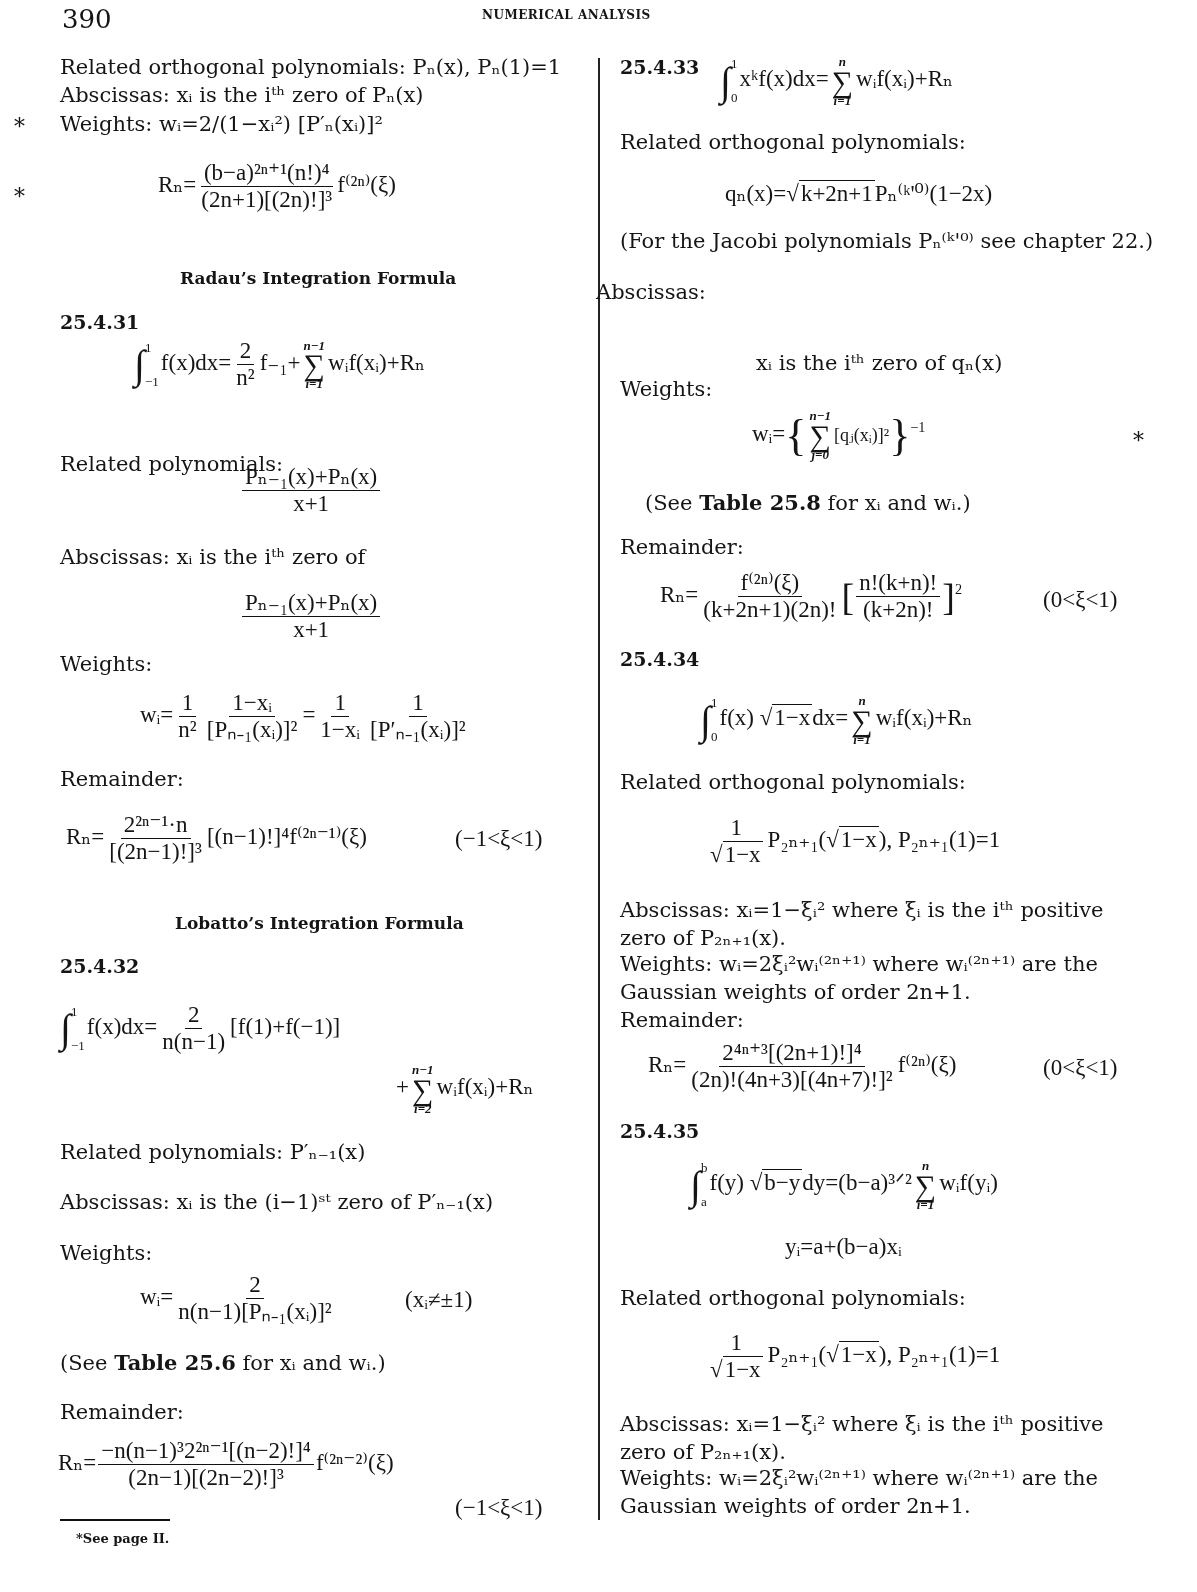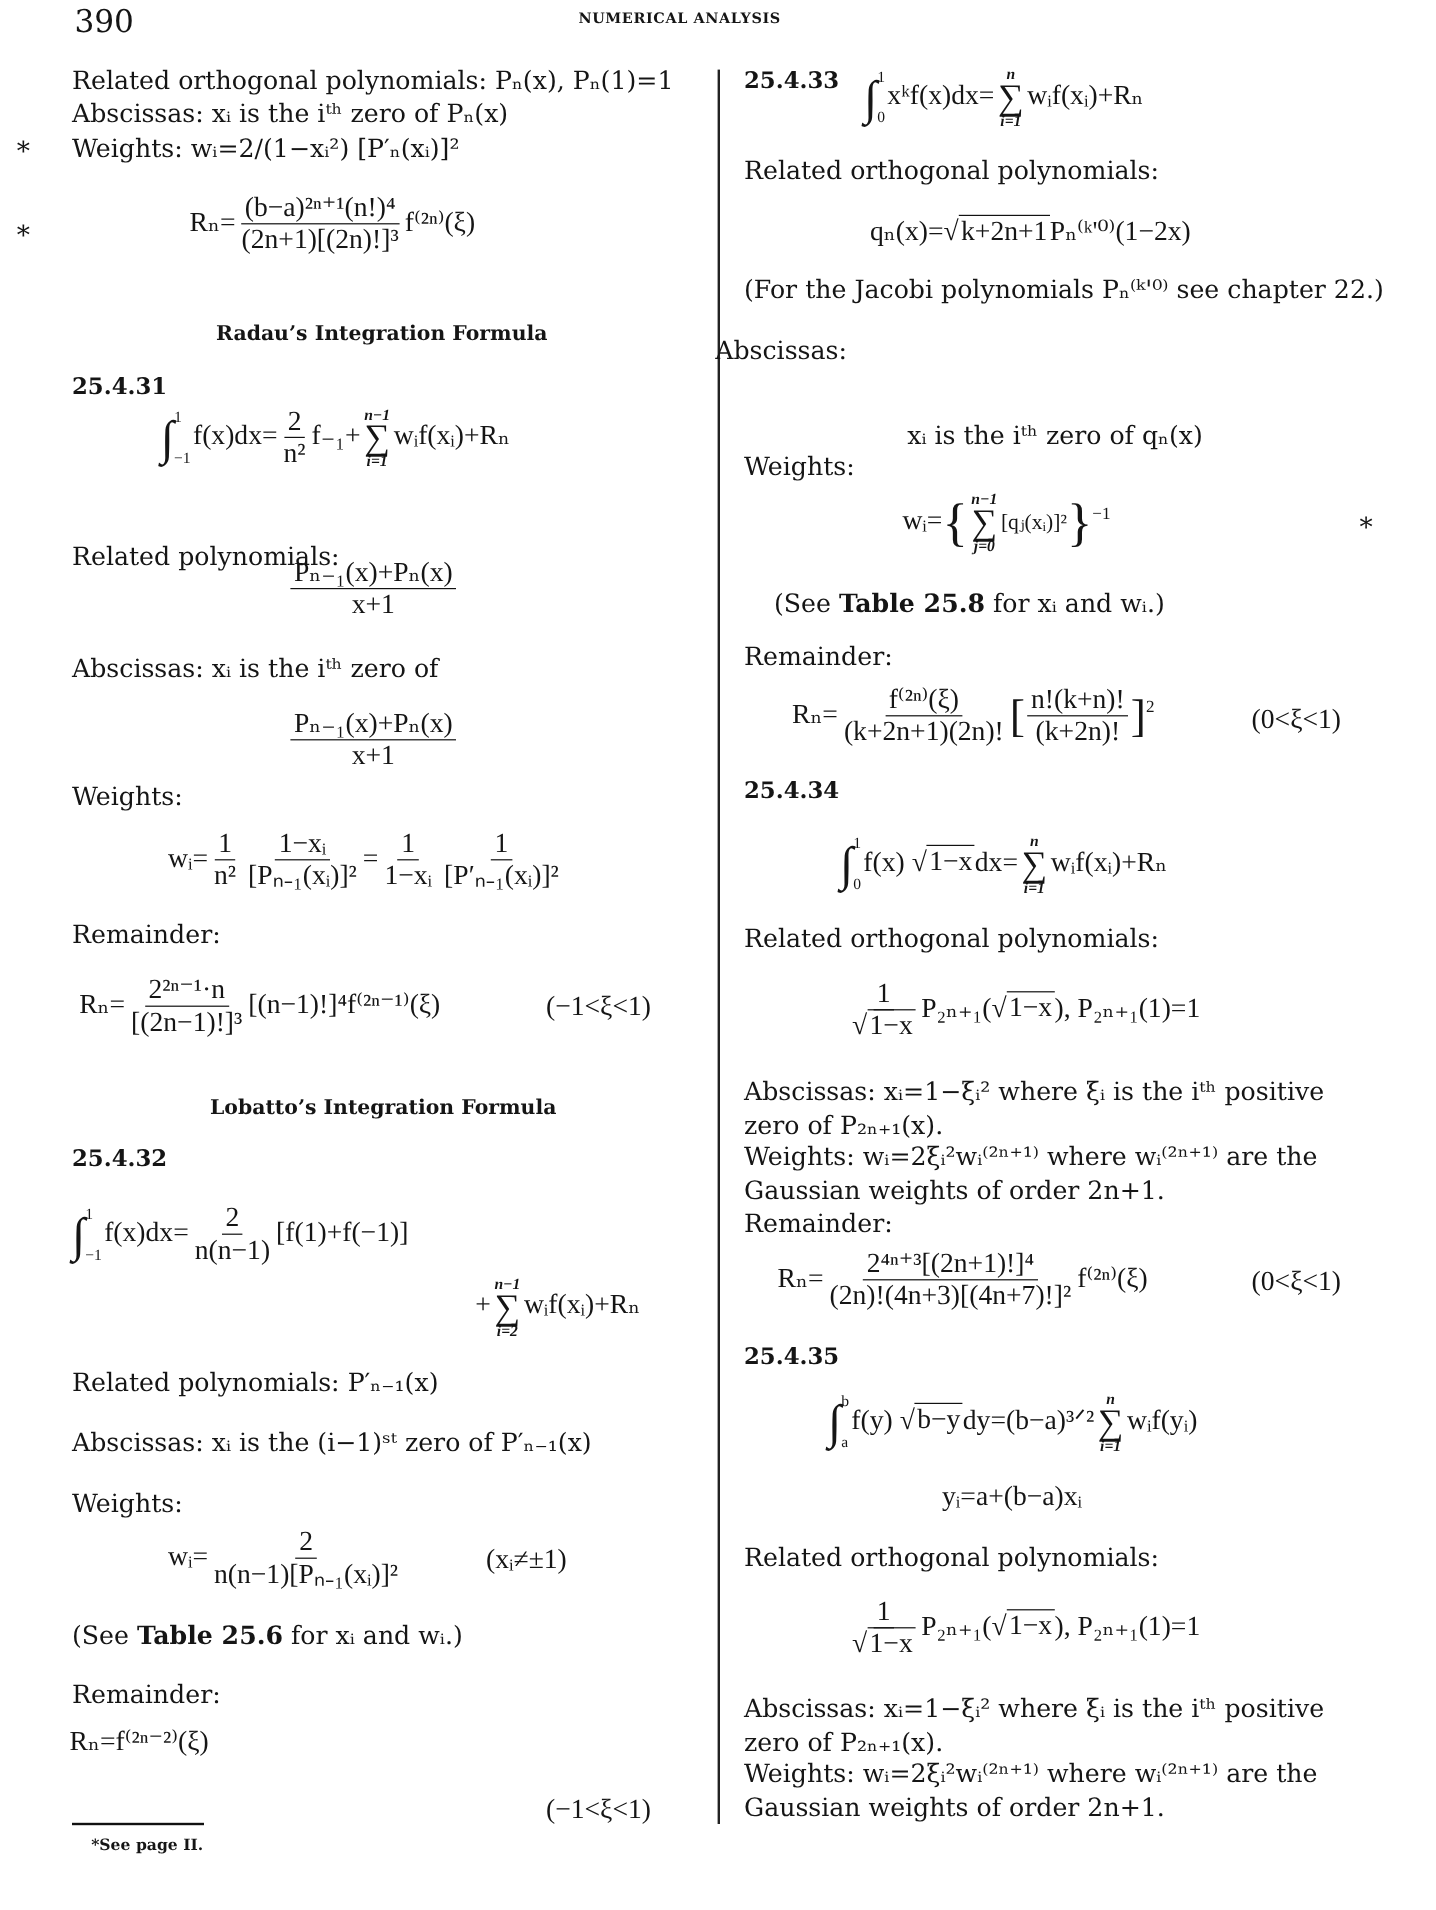--- a/index.html
+++ b/index.html
@@ -127,21 +127,24 @@
       <span class="num">2</span>
       <span class="den">n(n−1)[Pₙ₋₁(xᵢ)]²</span>
     </span>
 </div>
 <div class="abs math" style="left:405px;top:1287px;text-align:center;">(xᵢ≠±1)</div>
 <div class="abs txt" style="left:60px;top:1350px;">
   <span>(See </span><span class="bold">Table 25.6</span><span> for xᵢ and wᵢ.)</span>
 </div>
 <div class="abs txt" style="left:60px;top:1400px;">Remainder:</div>
 <div class="abs math" style="left:58px;top:1438px;">
-  <span>Rₙ=</span><span>f⁽²ⁿ⁻²⁾(ξ)</span>
+  <span>Rₙ=</span><span class="frac">
+      <span class="num">−n(n−1)³2²ⁿ⁻¹[(n−2)!]⁴</span>
+      <span class="den">(2n−1)[(2n−2)!]³</span>
+    </span><span>f⁽²ⁿ⁻²⁾(ξ)</span>
 </div>
 <div class="abs math" style="left:455px;top:1495px;">(−1&lt;ξ&lt;1)</div>
 
 <div class="abs footnote-rule"></div>
 <div class="abs footnote">*See page II.</div>
 
 <div class="abs eqnum" style="left:620px;top:56px;">25.4.33</div>
 <div class="abs math" style="left:720px;top:56px;">
   <span class="integral">∫</span><span class="ilims">
       <span>1</span>

